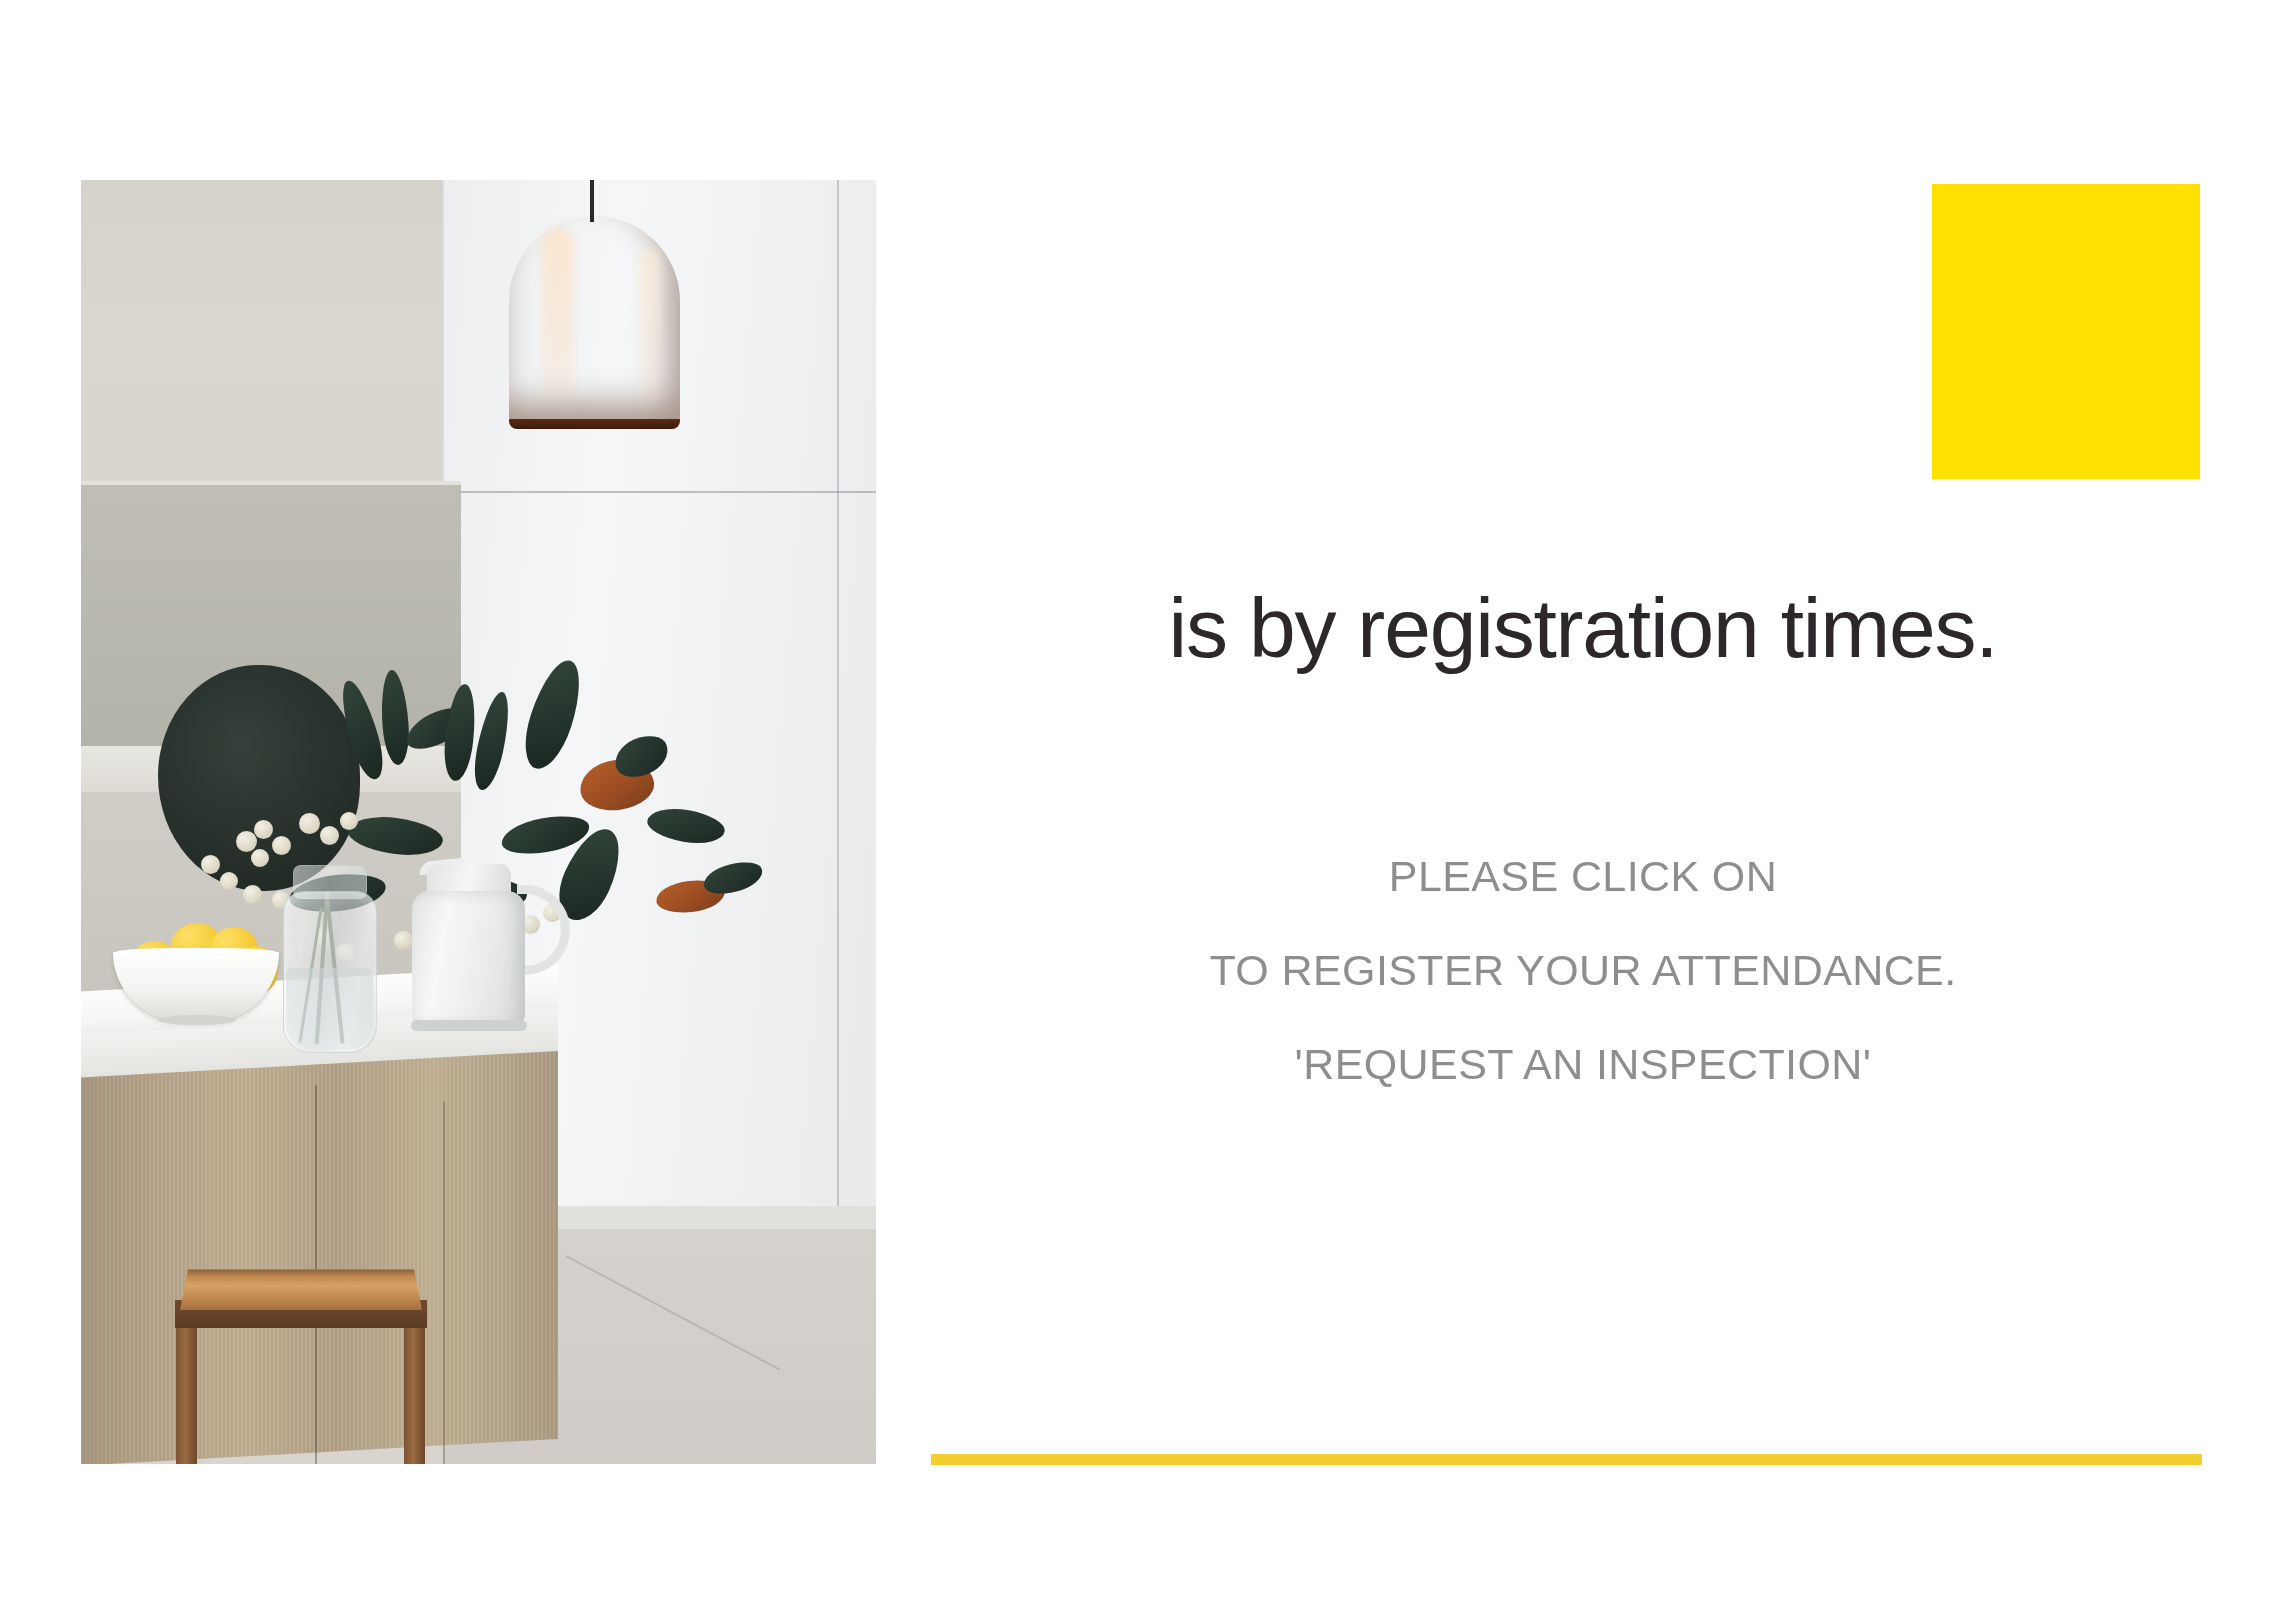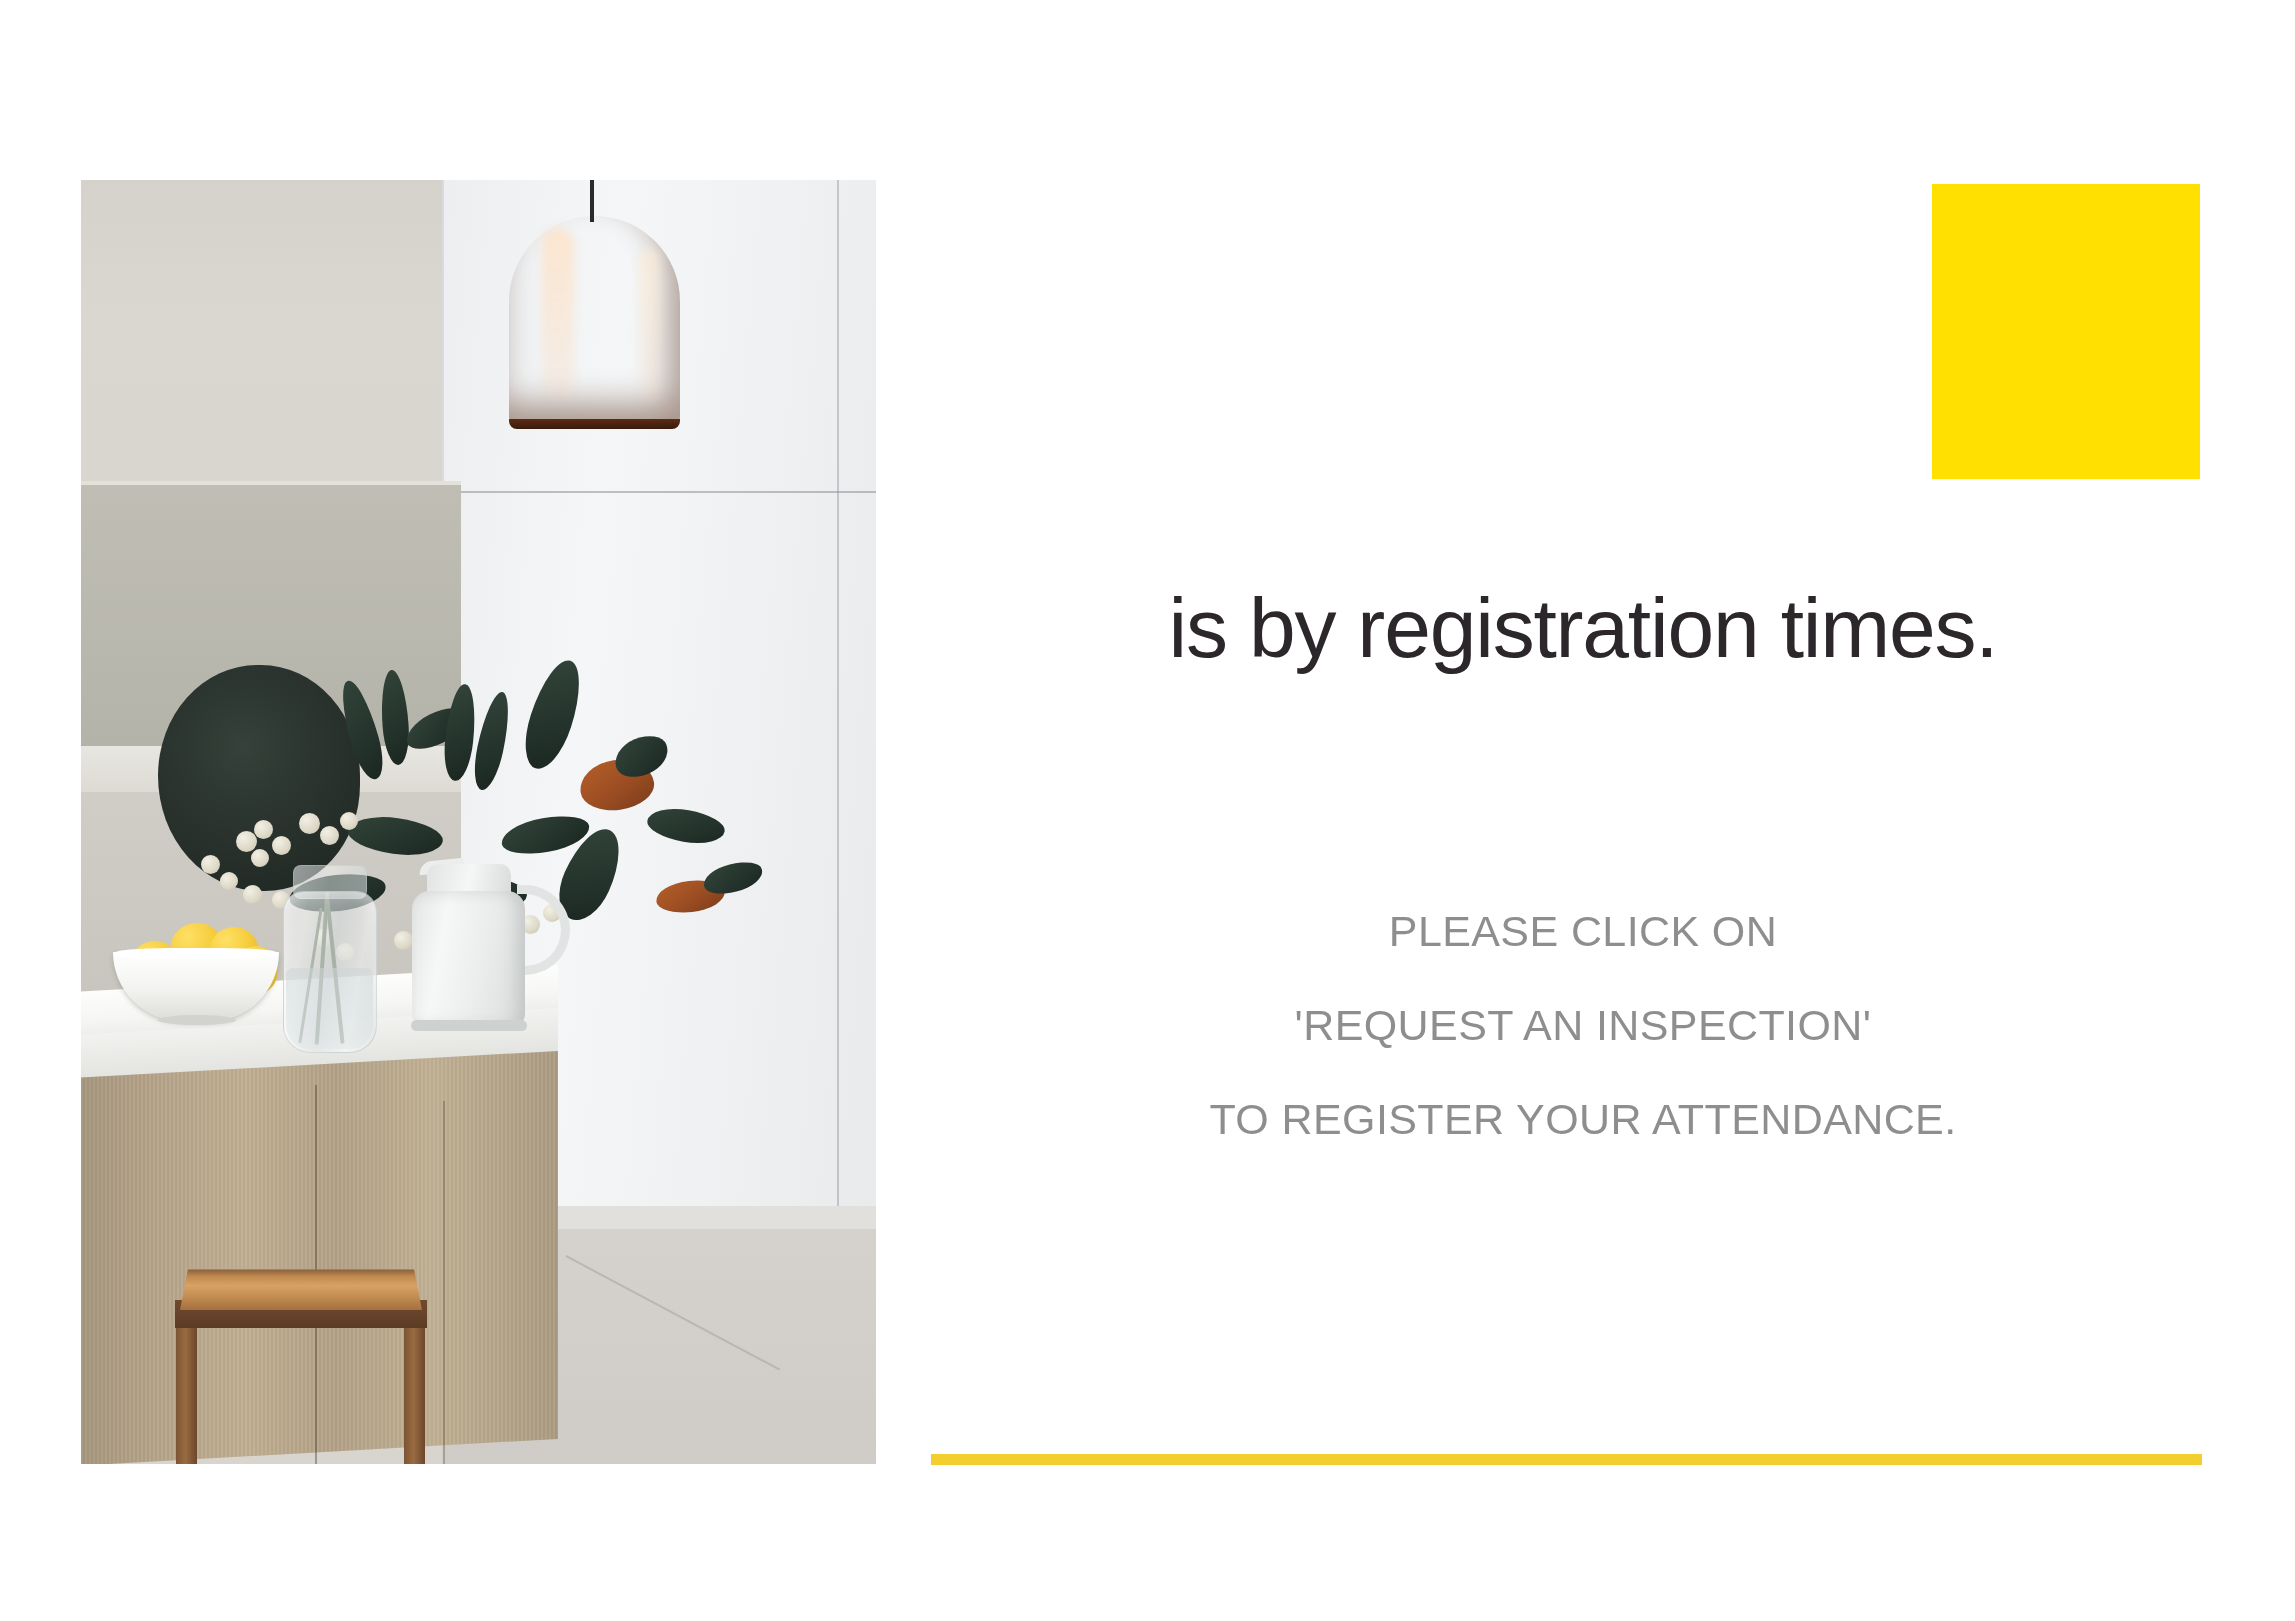--- a/index.html
+++ b/index.html
@@ -271,21 +271,21 @@
     text-align:center;
     font-family:"Liberation Sans", sans-serif;
     font-weight:400;
     font-size:84px;
     line-height:1.27;
     letter-spacing:-1.2px;
     color:#2b272b;
   }
 
   .subblock {
-    position:absolute; left:953px; top:907px;
+    position:absolute; left:953px; top:852px;
     width:1260px; text-align:center;
   }
   .subline {
     font-family:"Liberation Sans", sans-serif;
     font-weight:400;
     font-size:43px;
     letter-spacing:0.4px;
     color:#8e8e8e;
     margin-bottom:45px;
     white-space:nowrap;
@@ -416,21 +416,21 @@
     
     
   </div>
 
   <div class="headline">
     <div>is by registration times.</div>
   </div>
 
   <div class="subblock">
     <div class="subline">PLEASE CLICK ON</div>
+    <div class="subline">TO REGISTER YOUR ATTENDANCE.</div>
     <div class="subline">'REQUEST AN INSPECTION'</div>
-    <div class="subline">TO REGISTER YOUR ATTENDANCE.</div>
   </div>
 
 
   <div class="rule"></div>
 
 </div>
 
 
 </body></html>

